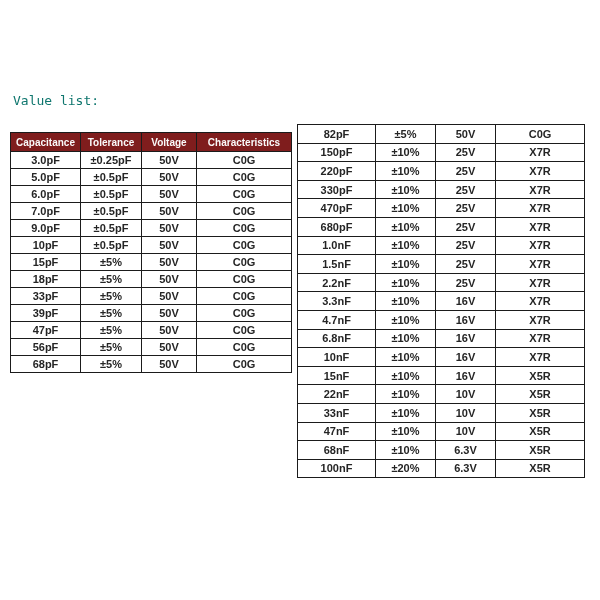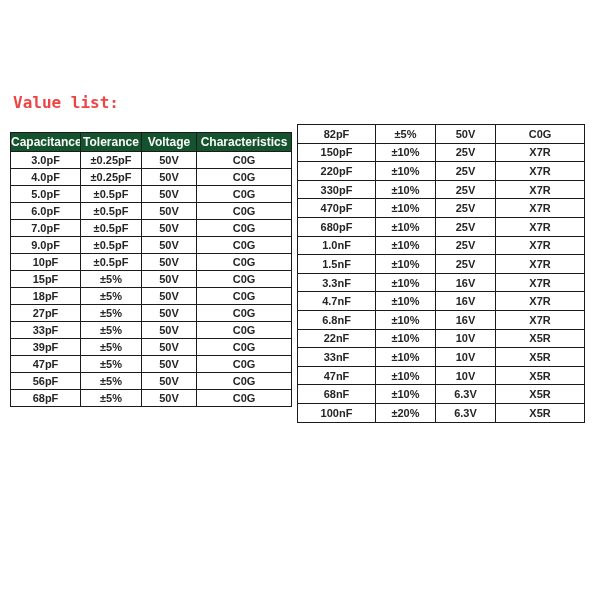--- a/index.html
+++ b/index.html
@@ -9,44 +9,44 @@
     height: 600px;
     background: #ffffff;
     overflow: hidden;
     font-family: "Liberation Sans", sans-serif;
   }
   .page-title {
     position: absolute;
     left: 13px;
     top: 93px;
     font-family: "DejaVu Sans Mono", monospace;
-    font-weight: bold;
-    font-size: 16px;
-    color: #ef4444;
+    font-weight: normal;
+    font-size: 13px;
+    color: #0f766e;
     letter-spacing: 0px;
   }
   table.spec {
     position: absolute;
     border-collapse: collapse;
     table-layout: fixed;
     background: #ffffff;
   }
   table.spec th, table.spec td {
     border: 1px solid #1b1b1b;
     text-align: center;
     vertical-align: middle;
     font-weight: bold;
     padding: 0;
     white-space: nowrap;
     overflow: hidden;
   }
   table.spec th {
-    background: #14532d;
+    background: #7f1d1d;
     color: #fafafa;
-    font-size: 12px;
+    font-size: 10px;
     height: 18px;
   }
   table.spec td {
     color: #252525;
     font-size: 11px;
   }
   #left-table  { left: 10px;  top: 132px; width: 281px; }
   #left-table td  { height: 16px; }
   #right-table { left: 297px; top: 124px; width: 287px; }
   #right-table td { height: 17.6px; }
@@ -74,26 +74,20 @@
       </tr>
     </thead>
     <tbody>
         <tr>
           <td>3.0pF</td>
           <td>±0.25pF</td>
           <td>50V</td>
           <td>C0G</td>
         </tr>
         <tr>
-          <td>4.0pF</td>
-          <td>±0.25pF</td>
-          <td>50V</td>
-          <td>C0G</td>
-        </tr>
-        <tr>
           <td>5.0pF</td>
           <td>±0.5pF</td>
           <td>50V</td>
           <td>C0G</td>
         </tr>
         <tr>
           <td>6.0pF</td>
           <td>±0.5pF</td>
           <td>50V</td>
           <td>C0G</td>
@@ -117,26 +111,20 @@
           <td>C0G</td>
         </tr>
         <tr>
           <td>15pF</td>
           <td>±5%</td>
           <td>50V</td>
           <td>C0G</td>
         </tr>
         <tr>
           <td>18pF</td>
-          <td>±5%</td>
-          <td>50V</td>
-          <td>C0G</td>
-        </tr>
-        <tr>
-          <td>27pF</td>
           <td>±5%</td>
           <td>50V</td>
           <td>C0G</td>
         </tr>
         <tr>
           <td>33pF</td>
           <td>±5%</td>
           <td>50V</td>
           <td>C0G</td>
         </tr>
@@ -217,36 +205,54 @@
           <td>25V</td>
           <td>X7R</td>
         </tr>
         <tr>
           <td>1.5nF</td>
           <td>±10%</td>
           <td>25V</td>
           <td>X7R</td>
         </tr>
         <tr>
+          <td>2.2nF</td>
+          <td>±10%</td>
+          <td>25V</td>
+          <td>X7R</td>
+        </tr>
+        <tr>
           <td>3.3nF</td>
           <td>±10%</td>
           <td>16V</td>
           <td>X7R</td>
         </tr>
         <tr>
           <td>4.7nF</td>
           <td>±10%</td>
           <td>16V</td>
           <td>X7R</td>
         </tr>
         <tr>
           <td>6.8nF</td>
           <td>±10%</td>
           <td>16V</td>
           <td>X7R</td>
+        </tr>
+        <tr>
+          <td>10nF</td>
+          <td>±10%</td>
+          <td>16V</td>
+          <td>X7R</td>
+        </tr>
+        <tr>
+          <td>15nF</td>
+          <td>±10%</td>
+          <td>16V</td>
+          <td>X5R</td>
         </tr>
         <tr>
           <td>22nF</td>
           <td>±10%</td>
           <td>10V</td>
           <td>X5R</td>
         </tr>
         <tr>
           <td>33nF</td>
           <td>±10%</td>

